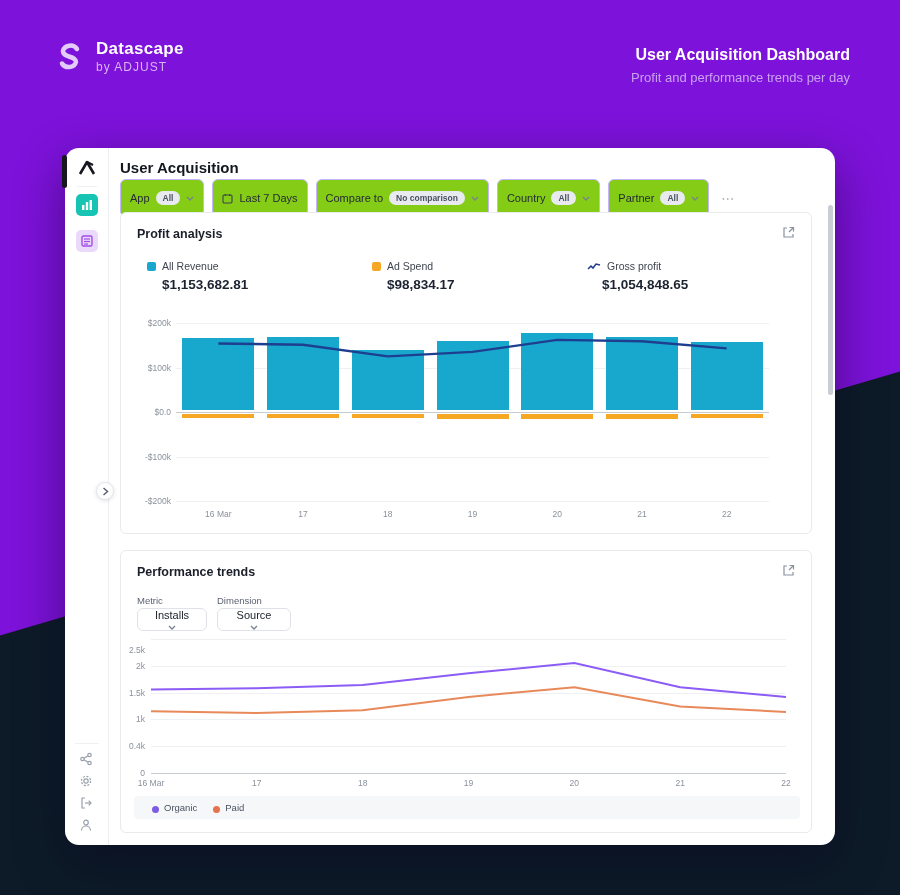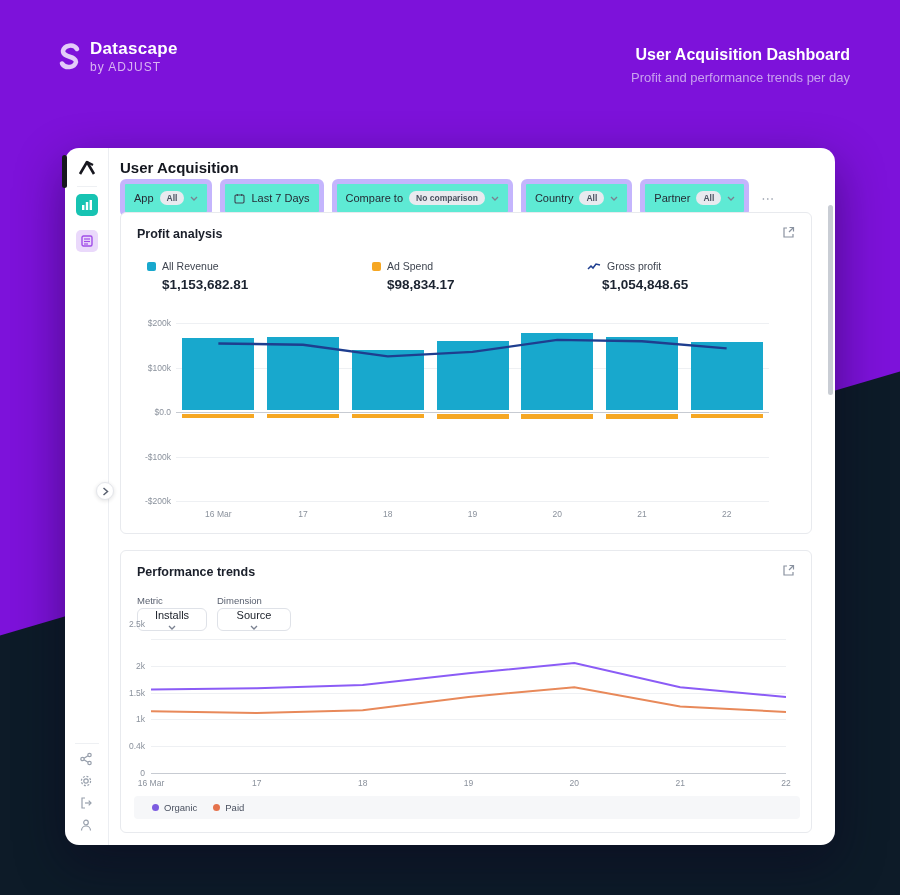--- a/index.html
+++ b/index.html
@@ -4,21 +4,21 @@
 <style>
   * { margin:0; padding:0; box-sizing:border-box; }
   html,body { width:900px; height:895px; font-family:"Liberation Sans", sans-serif; }
   body { position:relative; background:#7d12da; overflow:hidden; }
 
   
   .bg-navy { position:absolute; left:0; top:0; width:900px; height:895px;
     background:#0d1b28; clip-path:polygon(0 71%, 100% 41.5%, 100% 100%, 0 100%); }
 
   
-  .hdr-left { position:absolute; left:50px; top:38px; display:flex; align-items:center; gap:4px; }
+  .hdr-left { position:absolute; left:50px; top:38px; display:flex; align-items:center; gap:10px; }
   .brand-name { color:#fff; font-size:17px; font-weight:bold; letter-spacing:.3px; }
   .brand-sub { color:#d9b4f2; font-size:12px; margin-top:1px; letter-spacing:1px; }
   .hdr-right { position:absolute; right:50px; top:46px; text-align:right; }
   .hdr-title { color:#fff; font-size:16px; font-weight:bold; }
   .hdr-sub { color:#c9a2ef; font-size:13px; margin-top:6px; }
 
   
   .card { position:absolute; left:65px; top:148px; width:770px; height:697px;
     background:#fff; border-radius:14px; box-shadow:0 18px 50px rgba(10,5,30,.45); }
   .notch { position:absolute; left:-3px; top:7px; width:5px; height:33px; background:#17171f; border-radius:3px; }
@@ -35,21 +35,21 @@
   .side-div2 { position:absolute; left:10px; top:595px; width:24px; height:1px; background:#eef0f3; }
   .side-bot { position:absolute; width:16px; height:16px; left:14px; color:#98a0ac; }
   .collapse-btn { position:absolute; left:31px; top:334px; width:18px; height:18px; border-radius:50%;
     background:#fff; border:1px solid #e4e6eb; box-shadow:0 1px 4px rgba(0,0,0,.12);
     display:flex; align-items:center; justify-content:center; }
 
   
   .page-title { position:absolute; left:55px; top:11px; font-size:15px; font-weight:bold; color:#14171f; }
   .filterbar { position:absolute; left:55px; top:31px; display:flex; align-items:center; gap:8px; }
   .chip { display:flex; align-items:center; gap:6px; height:38px; padding:0 9px;
-    border:5px solid #c4b5fd; border-radius:6px; background:#5eead4; font-size:11px; color:#262b35; cursor:pointer; }
+    border:1px solid #c4b5fd; border-radius:6px; background:#84cc16; font-size:11px; color:#262b35; cursor:pointer; }
   .pill { background:#e8eaef; border-radius:9px; padding:2px 7px; font-size:8.5px; font-weight:bold; color:#4a5160; }
   .more-btn { color:#9aa1ad; font-size:13px; letter-spacing:1px; padding:0 4px; cursor:pointer; }
 
   
   .icard { position:absolute; left:55px; width:692px; background:#fff; border:1px solid #e8eaee; border-radius:6px; }
   .icard-title { position:absolute; left:16px; top:14px; font-size:12.5px; font-weight:bold; color:#1a1f2a; }
   .expand-btn { position:absolute; right:14px; top:12px; width:16px; height:16px; color:#8a92a0; cursor:pointer; }
 
   
   .stat { position:absolute; top:47px; }
@@ -60,21 +60,21 @@
 
   
   .plot { position:absolute; }
   .gridline { position:absolute; left:0; right:0; height:1px; background:#eef0f3; }
   .gridline.zero { background:#c7cbd2; }
   .ytick { position:absolute; font-size:8.5px; color:#8a919c; text-align:right; transform:translateY(-50%); }
   .xtick { position:absolute; font-size:8.5px; color:#8a919c; transform:translateX(-50%); white-space:nowrap; }
   .bar { position:absolute; }
   .legendbar { position:absolute; left:13px; top:245px; width:666px; height:23px; background:#f6f7f9;
     border-radius:4px; display:flex; align-items:center; gap:16px; padding-left:18px; }
-  .lg-item { display:flex; align-items:center; gap:5px; font-size:9.5px; color:#4a5160; }
+  .lg-item { display:flex; align-items:flex-end; gap:5px; font-size:9.5px; color:#4a5160; }
   .lg-dot { width:7px; height:7px; border-radius:50%; }
 
   
   .ctl-label { position:absolute; top:44px; font-size:9.5px; color:#5a6170; }
   .select { position:absolute; top:57px; height:23px; border:1px solid #dfe2e8; border-radius:6px;
     background:#fff; display:flex; align-items:center; justify-content:space-between;
     padding:0 8px; font-size:11px; color:#21262f; cursor:pointer;flex-direction:column; }
   svg { display:block; }
 </style>
 </head>
@@ -322,21 +322,21 @@
     <div class="legendbar">
         <div class="lg-item" style="position: static;">
           <div class="lg-dot" style="background: rgb(124, 92, 224); position: static;"></div>
           <span>Organic</span>
         </div>
         <div class="lg-item" style="position: static;">
           <div class="lg-dot" style="background: rgb(229, 115, 77); position: static;"></div>
           <span>Paid</span>
         </div>
       </div>
-  <div class="ytick" style="left: 0px; width: 24px; top: 73px;">2.5k</div>
+  <div class="ytick" style="left: 0px; width: 24px; top: 99px;">2.5k</div>
       <div class="ytick" style="left: 0px; width: 24px; top: 114.8px;">2k</div>
       <div class="ytick" style="left: 0px; width: 24px; top: 141.6px;">1.5k</div>
       <div class="ytick" style="left: 0px; width: 24px; top: 168.4px;">1k</div>
       <div class="ytick" style="left: 0px; width: 24px; top: 195.2px;">0.4k</div>
       <div class="ytick" style="left: 0px; width: 24px; top: 222px;">0</div>
       <div class="xtick" style="left: 30px; top: 227px;">16 Mar</div>
       <div class="xtick" style="left: 135.833px; top: 227px;">17</div>
       <div class="xtick" style="left: 241.667px; top: 227px;">18</div>
       <div class="xtick" style="left: 347.5px; top: 227px;">19</div>
       <div class="xtick" style="left: 453.333px; top: 227px;">20</div>

